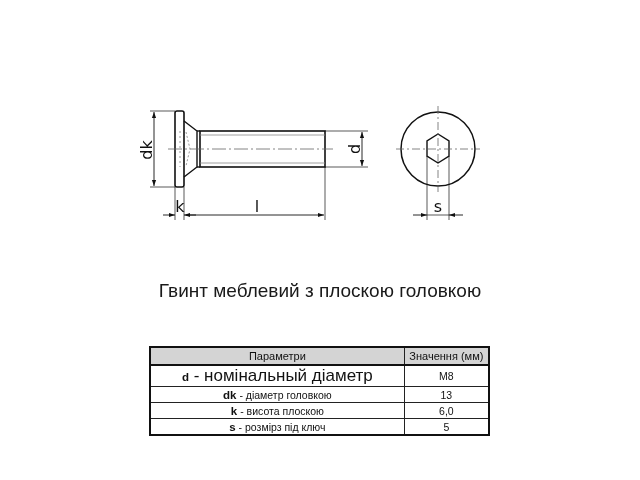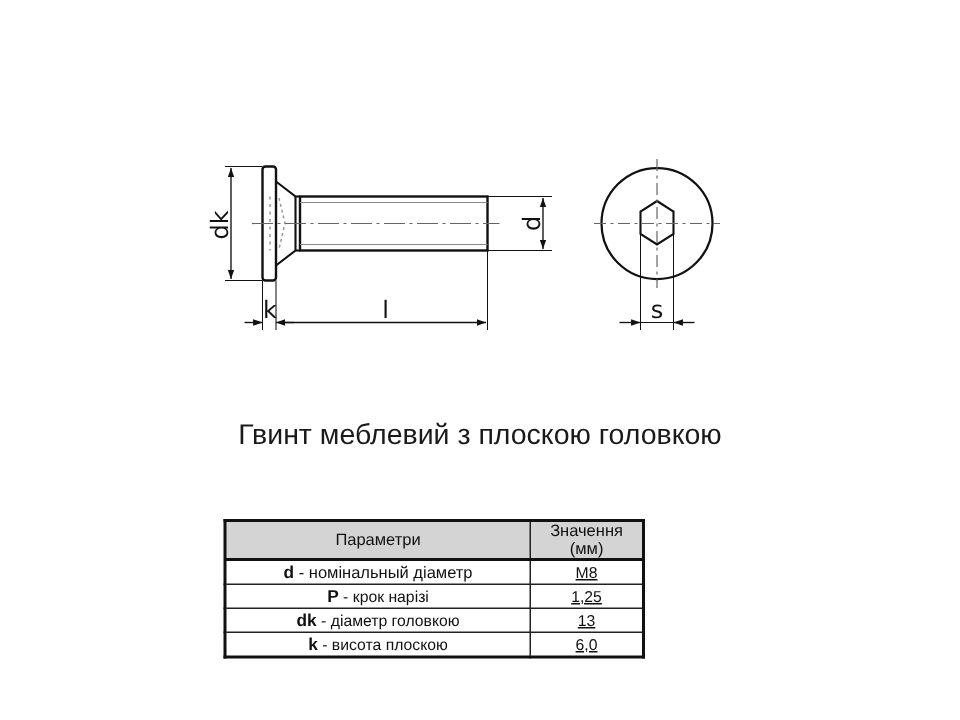--- a/index.html
+++ b/index.html
@@ -1,24 +1,24 @@
 <!DOCTYPE html>
 <html><head>
 <meta charset="utf-8">
 <style>
   html, body { margin: 0; padding: 0; background: #ffffff; }
   body { width: 640px; height: 480px; position: relative; overflow: hidden; font-family: "Liberation Sans", sans-serif; }
   #drawing { position: absolute; left: 0; top: 0; width: 640px; height: 260px; }
   .title { position: absolute; left: 0; width: 640px; top: 280px; text-align: center; font-size: 19px; color: #1a1a1a; letter-spacing: 0px; }
-  table.params { position: absolute; left: 149px; top: 346px; border-collapse: collapse; width: 281px; font-size: 10.5px; color: #111; }
+  table.params { position: absolute; left: 149px; top: 346px; border-collapse: collapse; width: 341px; font-size: 10.5px; color: #111; }
   table.params td, table.params th { border: 1px solid #222; padding: 0; height: 15px; text-align: center; font-weight: normal; }
   table.params th { background: #d4d4d4; font-size: 11px; height: 16px; }
   table.params tr.head th { border-bottom: 2px solid #111; }
   table.params td.col1 { width: 256px; }
-  table.params td.col2 { width: 84px; text-decoration: underline; }
+  table.params td.col2 { width: 84px; }
   .b { font-weight: bold; font-size: 11.5px; }
   .val-bold { font-weight: bold; }
   table.params { border: 2px solid #111; }
 </style>
 </head>
 <body>
 
 <svg id="drawing" width="640" height="260" viewBox="0 0 640 260" xmlns="http://www.w3.org/2000/svg">
   <defs>
     <marker id="arr" viewBox="0 0 10 10" refX="10" refY="5" markerWidth="7" markerHeight="7" orient="auto-start-reverse">
@@ -82,29 +82,29 @@
 
 <div class="title">Гвинт меблевий з плоскою головкою</div>
 
 <table class="params">
   <tbody>
       <tr class="head">
     <th>Параметри</th>
     <th>Значення (мм)</th>
   </tr>
   <tr>
-    <td class="col1"><span class="b">d</span><span style="font-size:11px"> - номінальный діаметр</span></td>
+    <td class="col1"><span class="b">d</span><span style="font-size:17px"> - номінальный діаметр</span></td>
     <td class="col2 val-bold">M8</td>
-  </tr>
-  <tr>
-    <td class="col1"><span class="b">P</span><span> - крок нарізі</span></td>
-    <td class="col2">1,25</td>
   </tr>
   <tr>
     <td class="col1"><span class="b">dk</span><span> - діаметр головкою</span></td>
     <td class="col2">13</td>
   </tr>
   <tr>
     <td class="col1"><span class="b">k</span><span> - висота плоскою</span></td>
     <td class="col2">6,0</td>
   </tr>
+  <tr>
+    <td class="col1"><span class="b">s</span><span> - розмірз під ключ</span></td>
+    <td class="col2">5</td>
+  </tr>
 </tbody>
   </table>
 
 </body></html>

